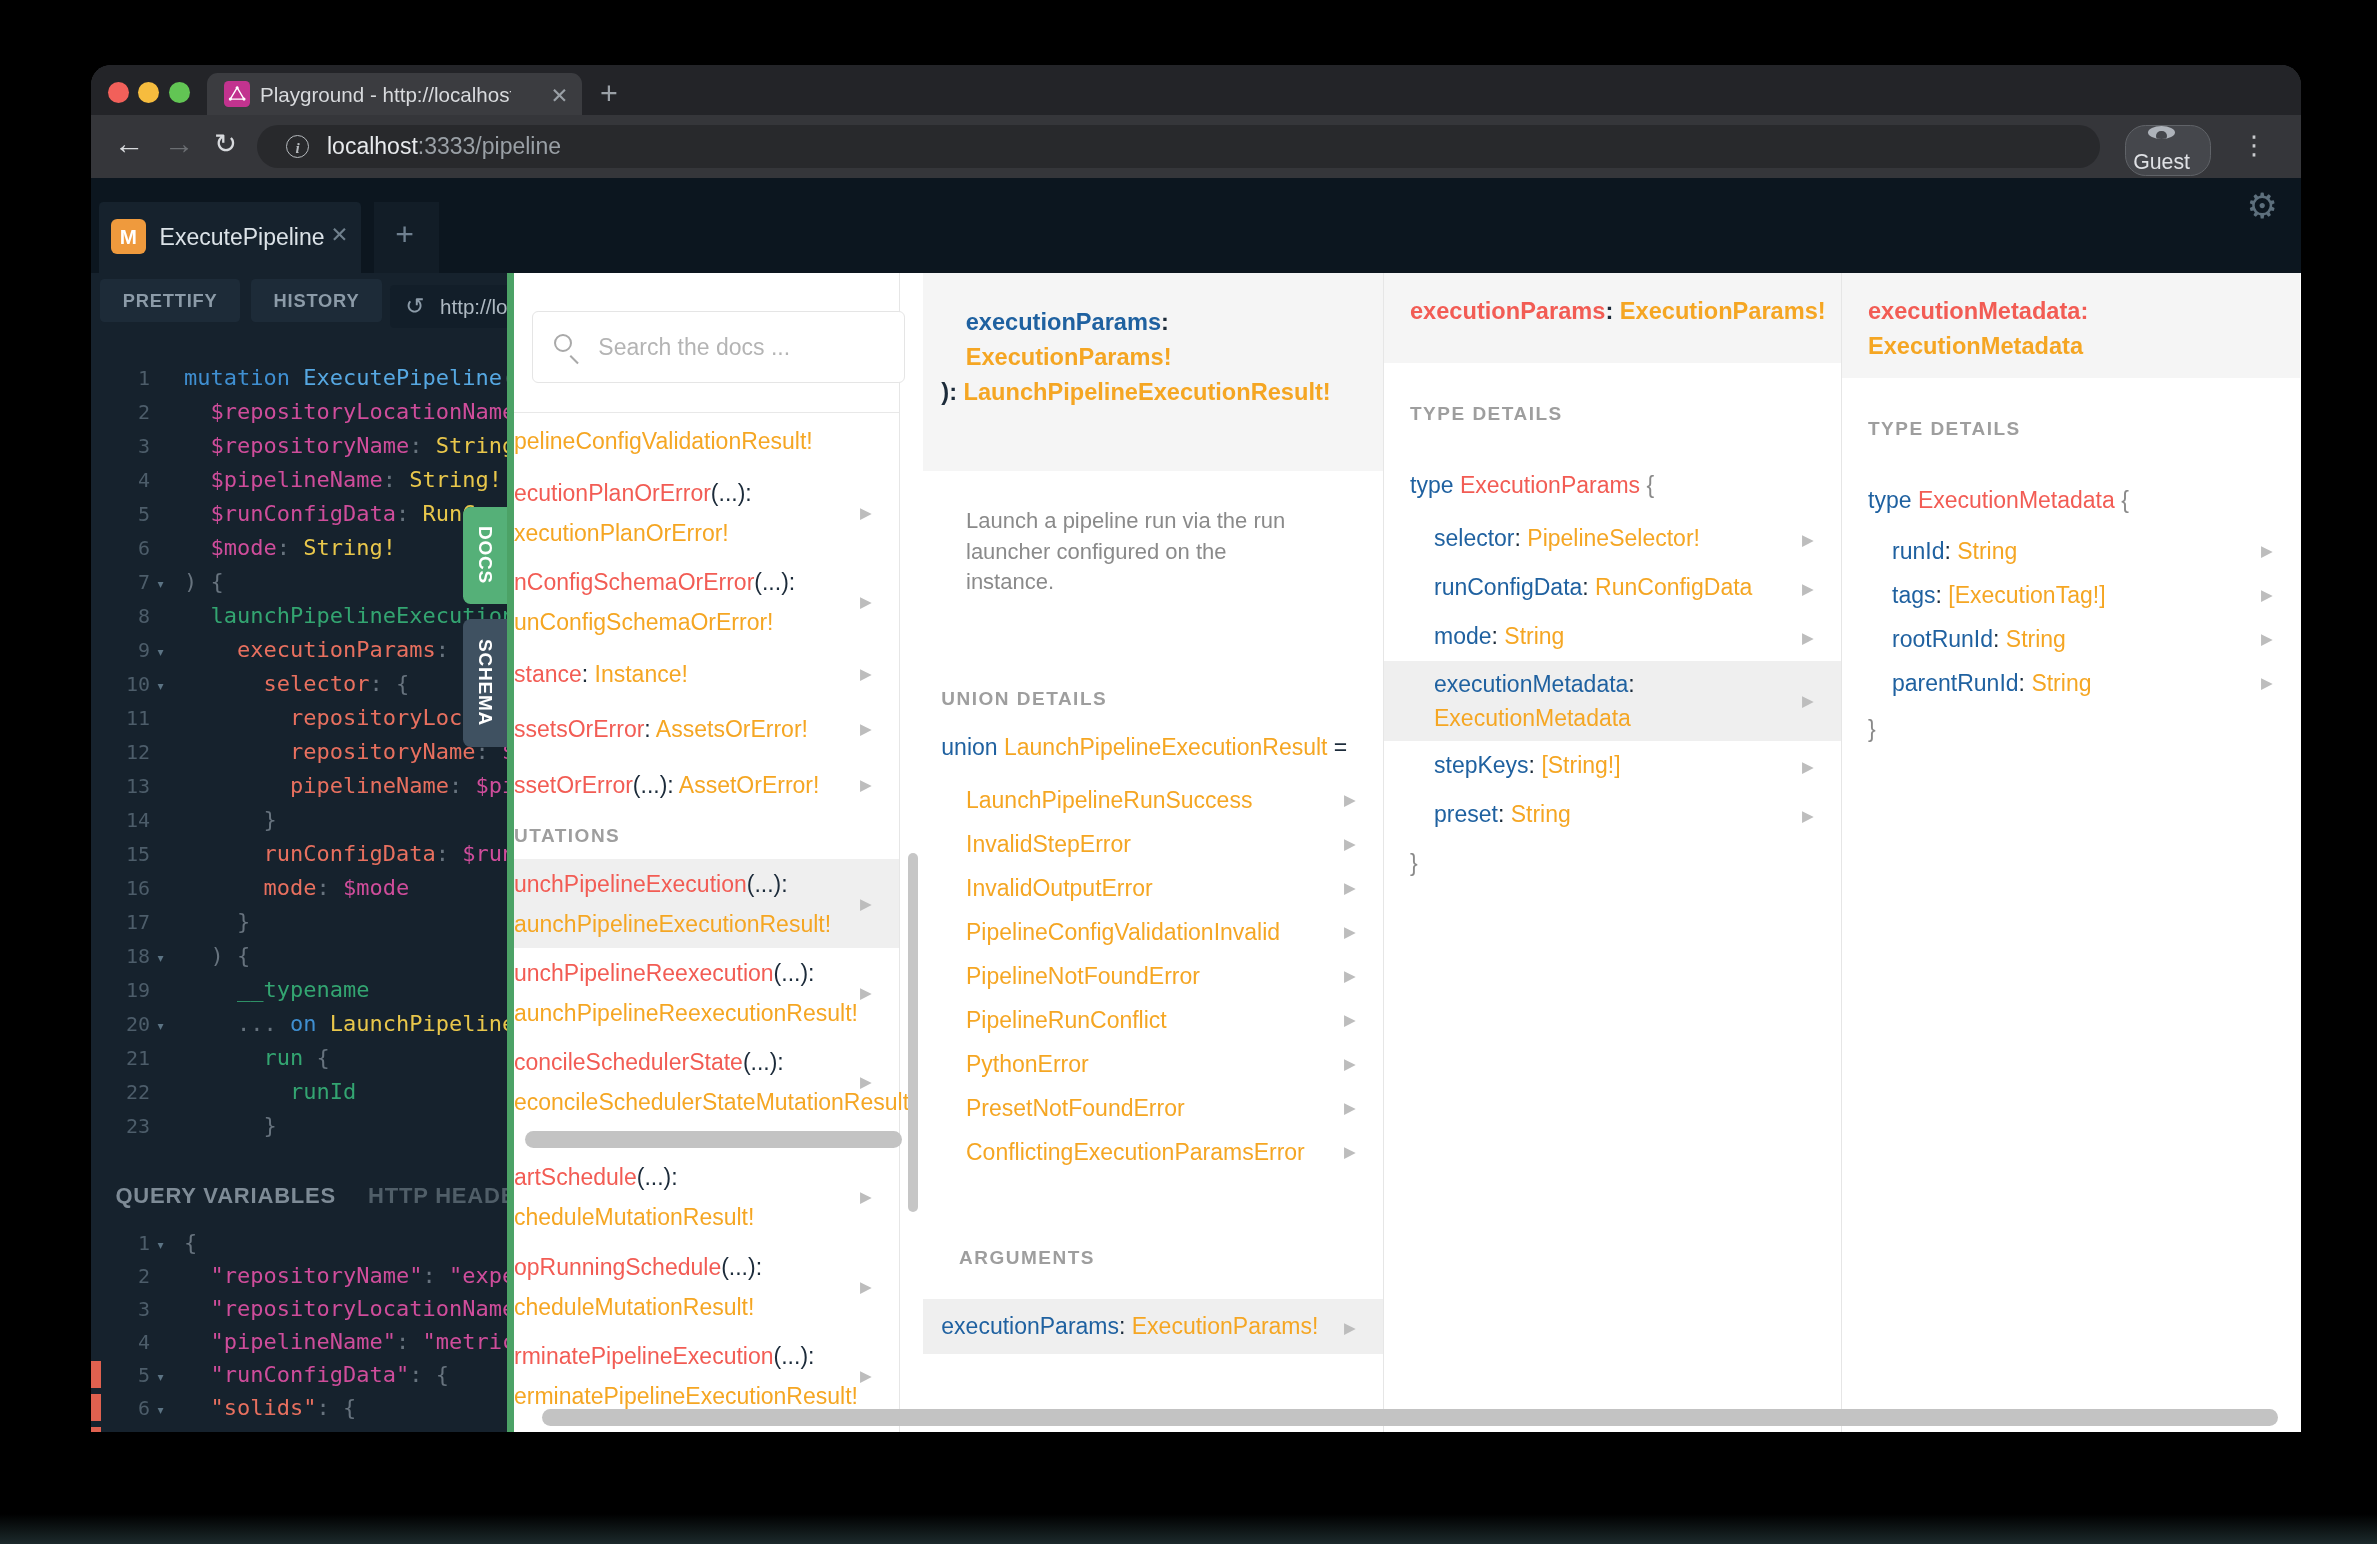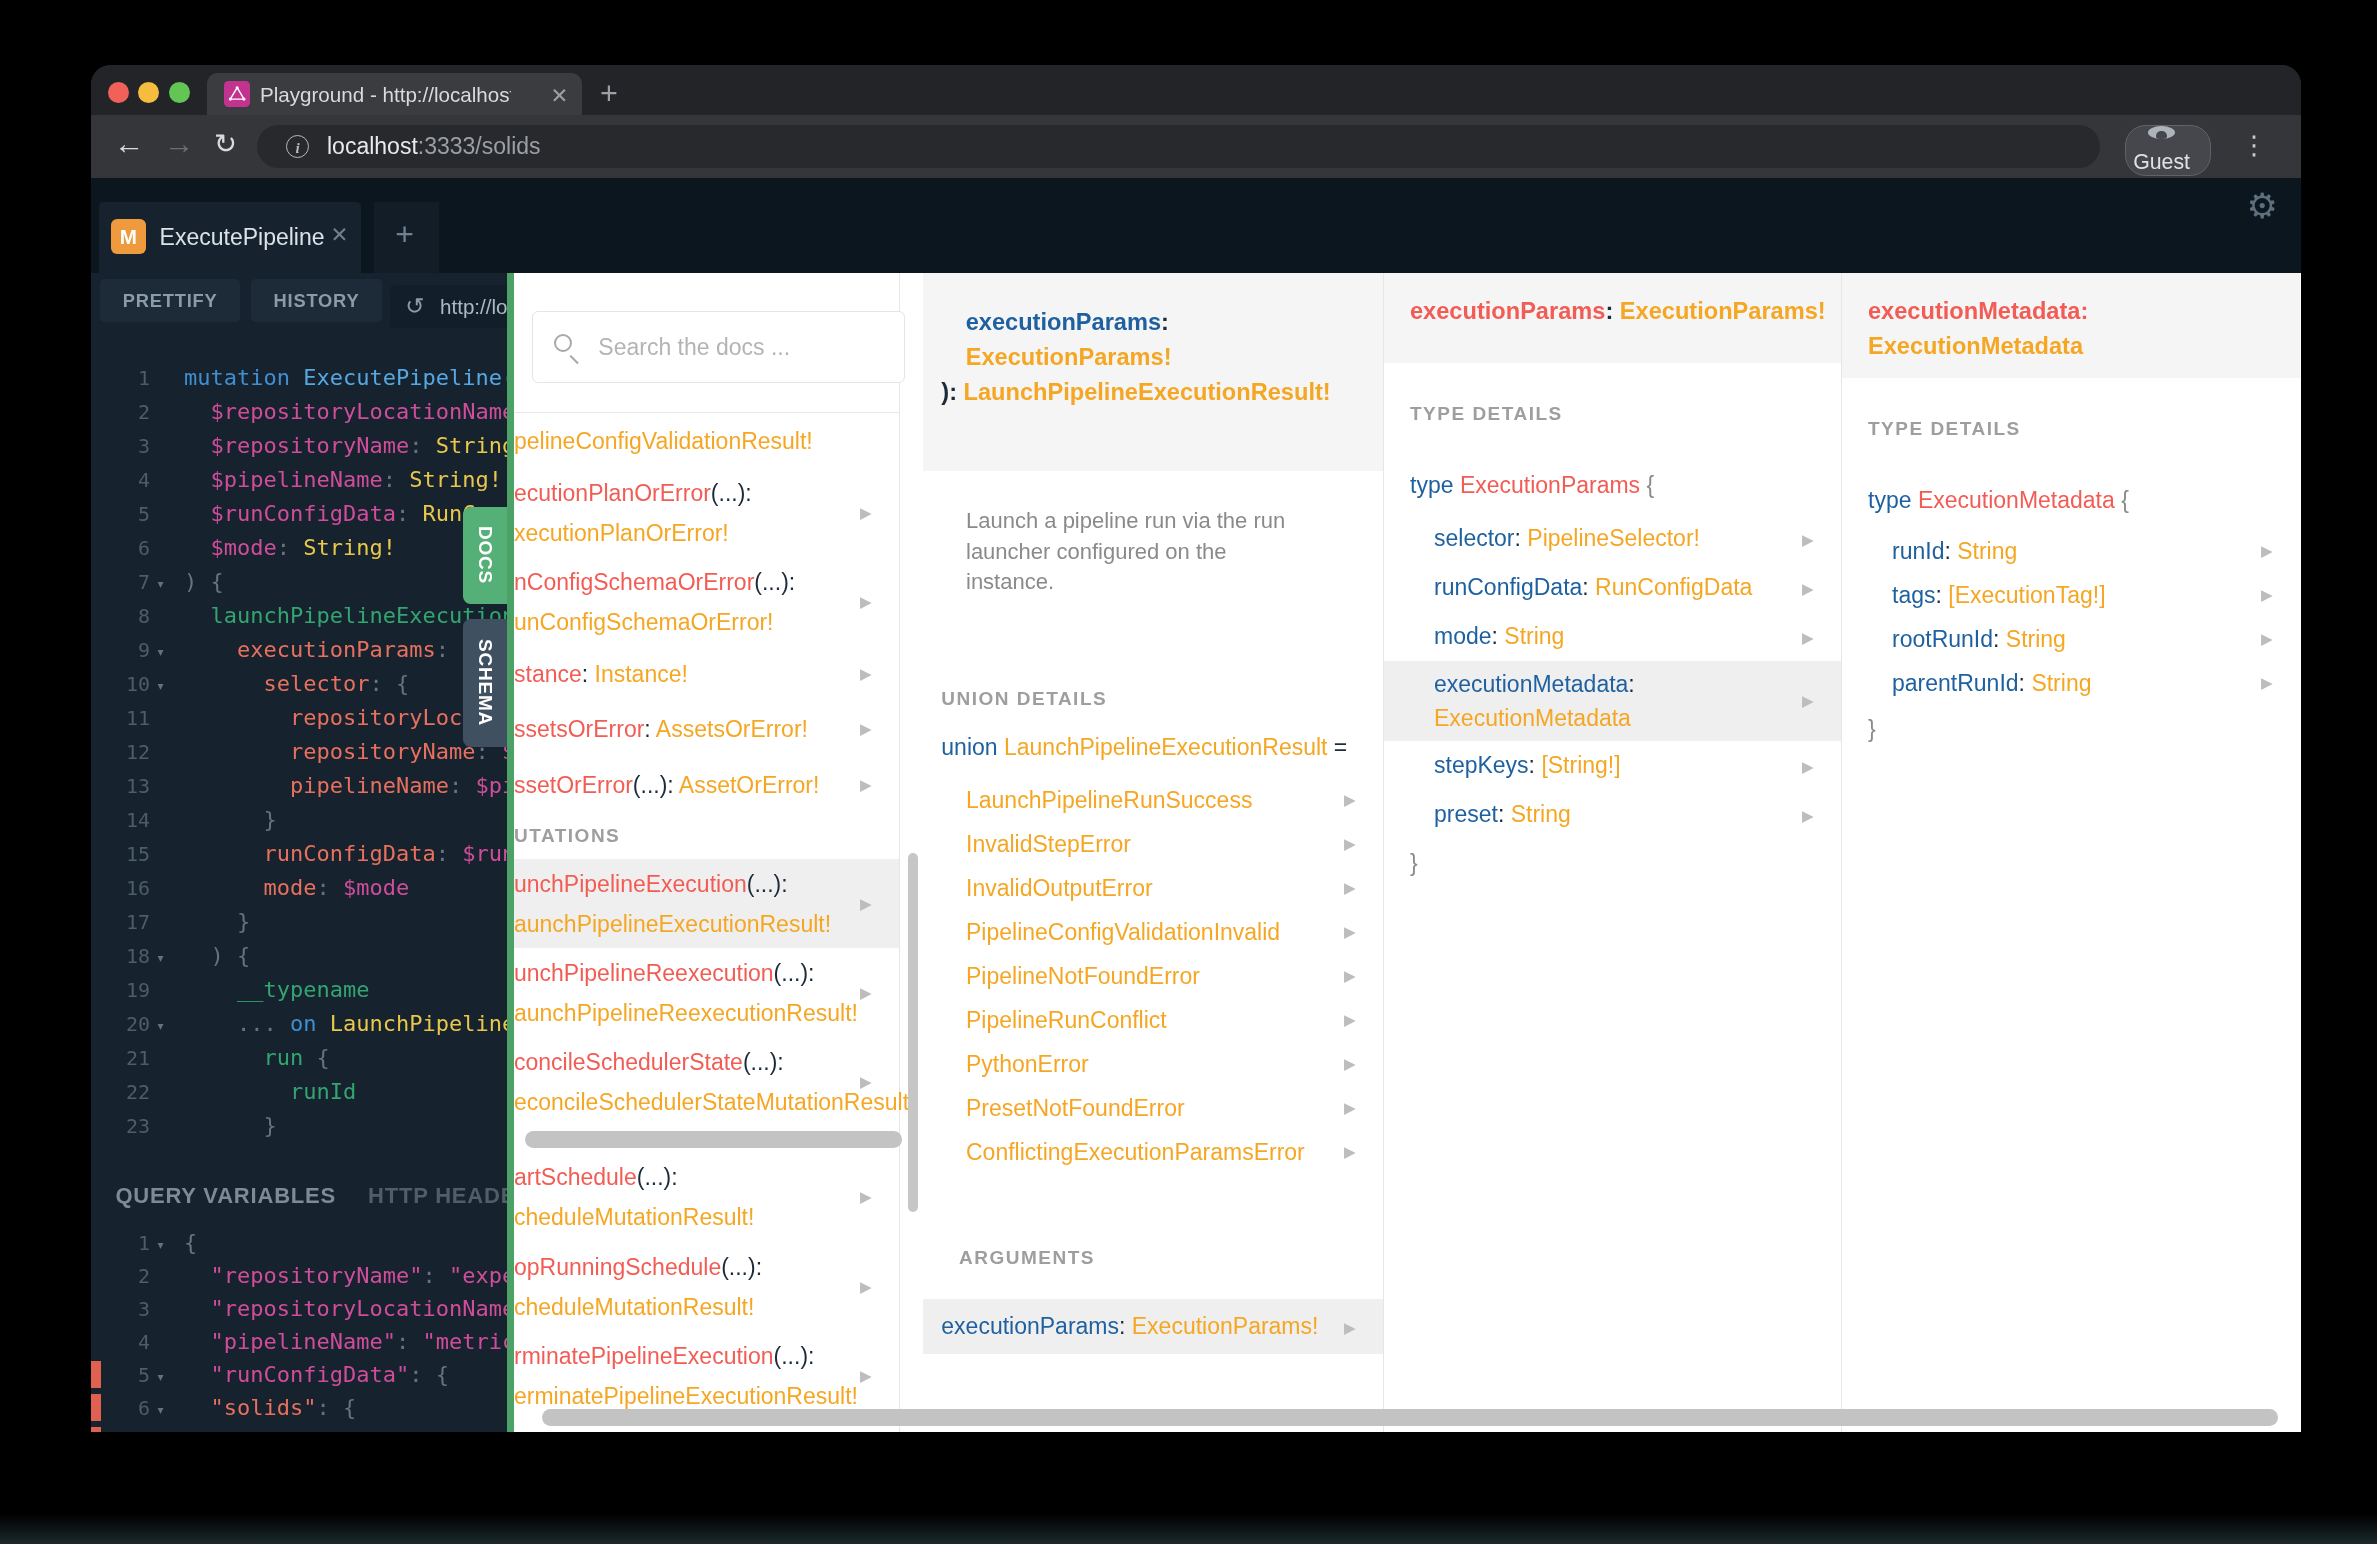--- a/index.html
+++ b/index.html
@@ -188,21 +188,21 @@
     </div>
     <span class="newtab">+</span>
   </div>
 
   <div class="toolbar">
     <span class="nav-ic nav-back">←</span>
     <span class="nav-ic nav-fwd">→</span>
     <span class="nav-ic nav-ref">↻</span>
     <div class="omnibox">
       <span class="info-ic">i</span>
-      <span class="url"><span>localhost</span><span class="dim">:3333/solids</span></span>
+      <span class="url"><span>localhost</span><span class="dim">:3333/pipeline</span></span>
     </div>
     <div class="guest">
       <span class="avatar"></span>
       <span class="guest-label">Guest</span>
     </div>
     <span class="kebab">⋮</span>
   </div>
 
   <div class="pg-header">
     <div class="pg-tab">

